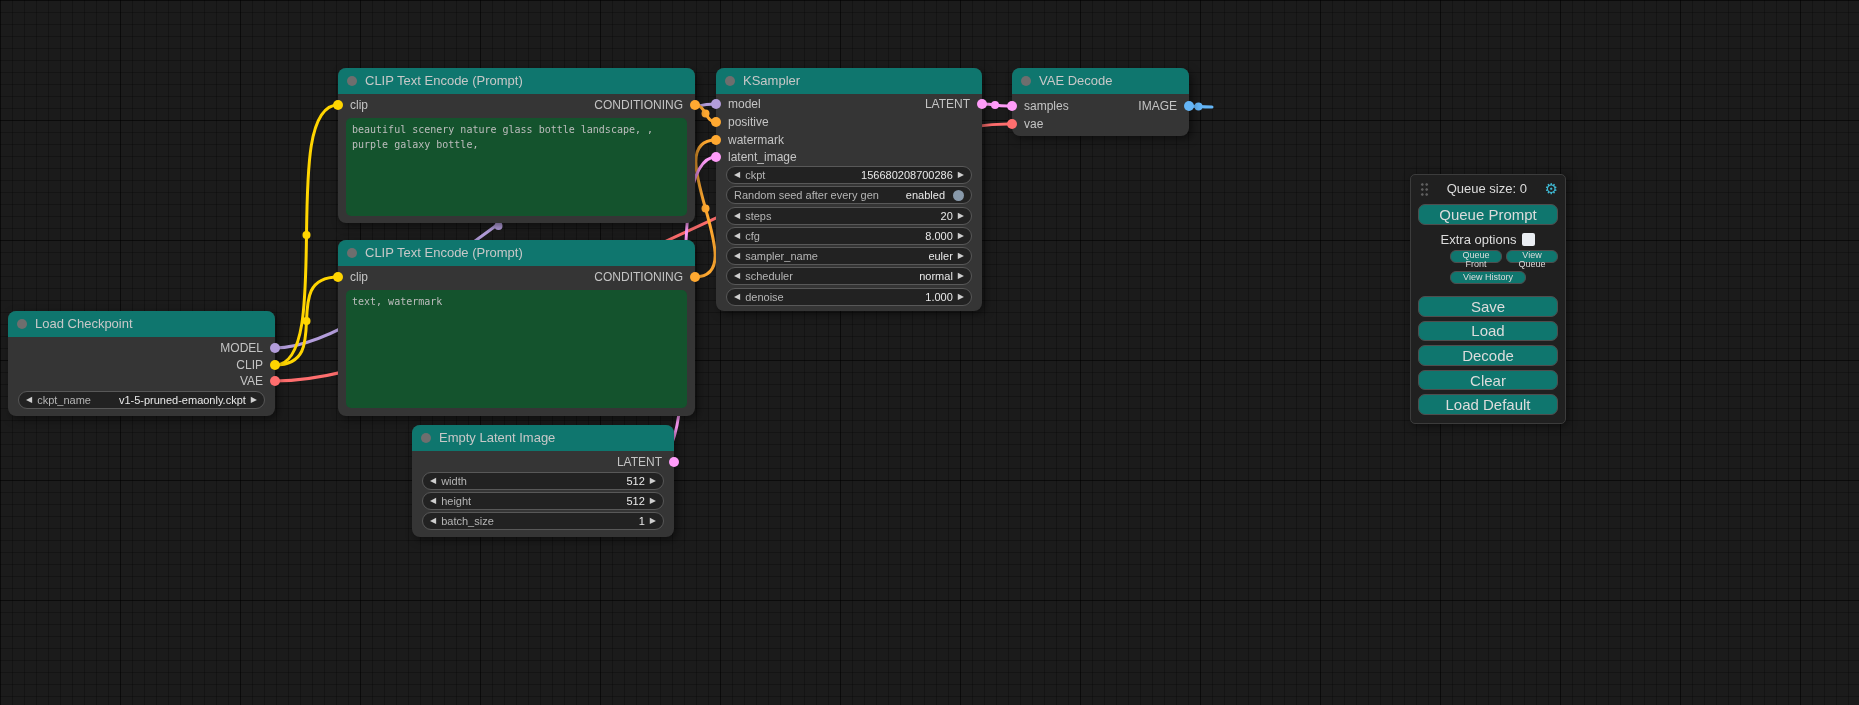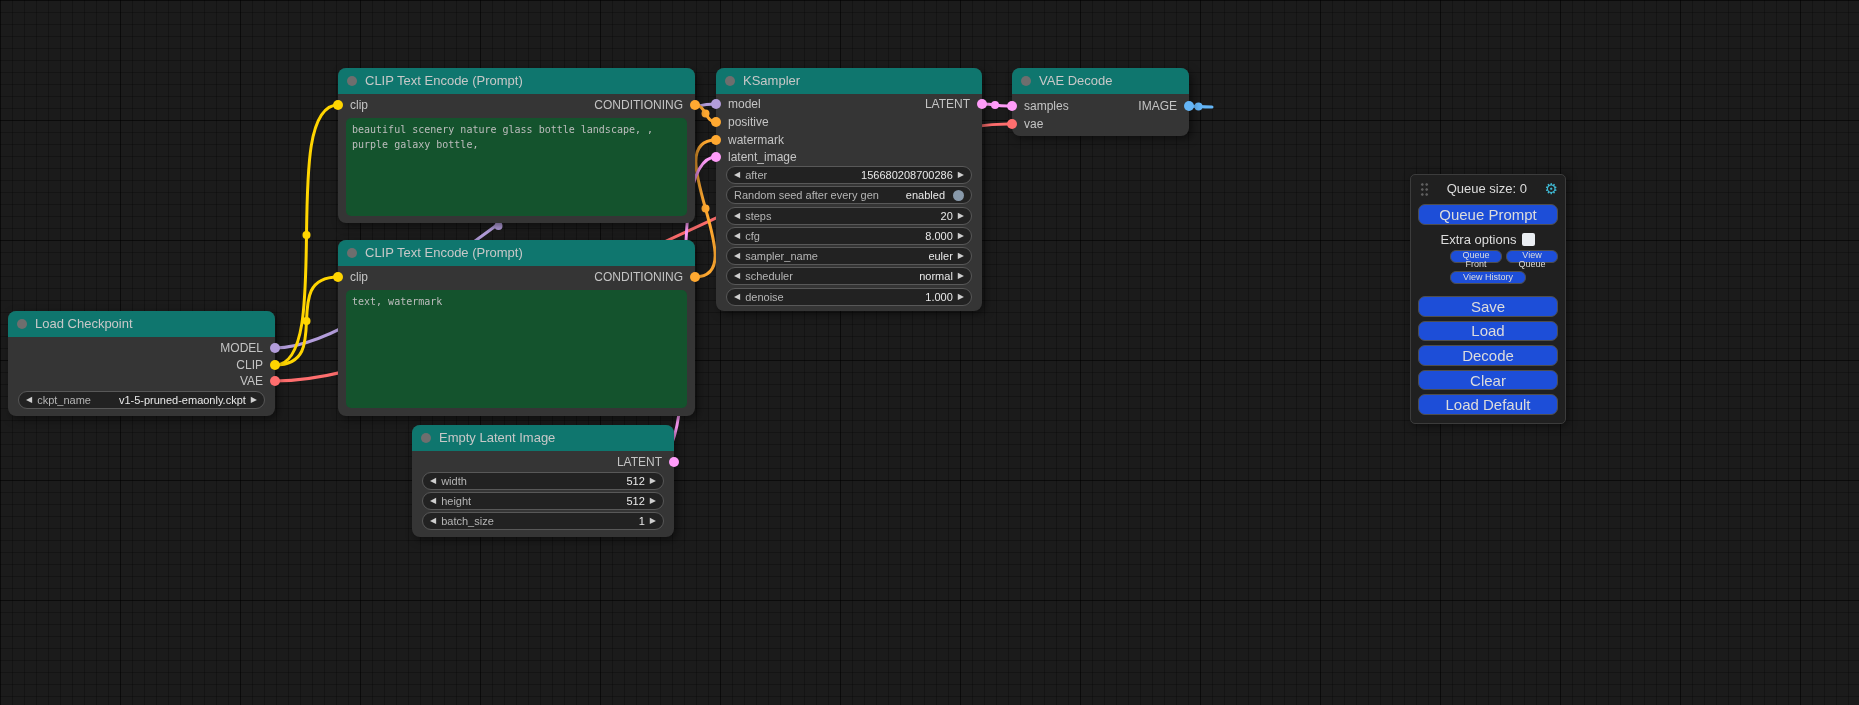--- a/index.html
+++ b/index.html
@@ -37,21 +37,21 @@
     line-height:1.45;color:#bdbdbd;box-sizing:border-box;overflow:hidden;}
   .menu{position:absolute;z-index:3;background:#202020;border:1px solid #3c3c3c;
     border-radius:5px;box-shadow:2px 2px 8px rgba(0,0,0,0.5);padding:4px 7px 8px 7px;
     display:flex;flex-direction:column;color:#dddddd;box-sizing:border-box;}
   .mhead{display:flex;align-items:center;height:22px;margin-bottom:2px;}
   .drag{width:9px;height:15px;margin-left:2px;
     background-image:radial-gradient(#5f5f5f 1.2px, transparent 1.3px);
     background-size:4.5px 5px;background-position:0 1px;}
   .qsize{flex:1;text-align:center;font-size:13px;color:#dcdcdc;}
   .gear{font-size:15px;line-height:15px;}
-  .btn{background:#1d4ed8;border:1px solid #4e4e4e;color:#dcdcdc;border-radius:7px;
+  .btn{background:#0f766e;border:1px solid #4e4e4e;color:#dcdcdc;border-radius:7px;
     font-family:"Liberation Sans", sans-serif;display:block;width:100%;box-sizing:border-box;}
   .btn.big{height:23px;font-size:15px;margin-top:4px;padding:0;}
   .btn.tiny{height:13px;font-size:9px;line-height:9px;padding:0 6px;border-radius:6px;width:auto;}
   .extra{display:flex;align-items:center;justify-content:center;gap:6px;height:18px;margin-top:6px;font-size:13px;}
   .checkbox{width:13px;height:13px;background:#e9edf2;border-radius:2px;}
   .row2{display:flex;gap:4px;justify-content:space-between;margin-top:3px;margin-left:32px;}
   .row2 .btn.tiny{flex:1;}
   .rowc{display:flex;justify-content:center;margin-top:8px;}
   .rowc .btn.tiny{width:76px;}
   .spacer{height:9px;}
@@ -187,21 +187,21 @@
     <div class="slot in" style="top:80px">
       <i class="sock" style="background-color: rgb(255, 156, 249);"></i>
       <span>latent_image</span>
     </div>
     <div class="slot out" style="top:27px">
       <i class="sock" style="background-color: rgb(255, 156, 249);"></i>
       <span>LATENT</span>
     </div>
     <div class="widget" style="top:98px">
       <span class="warr">◀</span>
-      <span class="wlabel">after</span>
+      <span class="wlabel">ckpt</span>
       <span class="wvalue">156680208700286</span>
       <span class="warr">▶</span>
     </div>
     <div class="widget" style="top:118px">
       <span class="wlabel">Random seed after every gen</span>
       <span class="wvalue">enabled</span>
       <i class="knob" style="background-color: rgb(136, 153, 170);"></i>
     </div>
     <div class="widget" style="top:139px">
       <span class="warr">◀</span>

